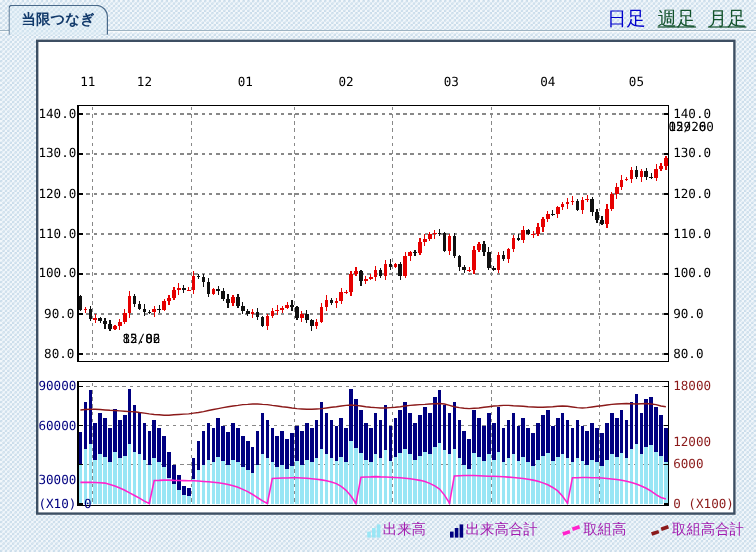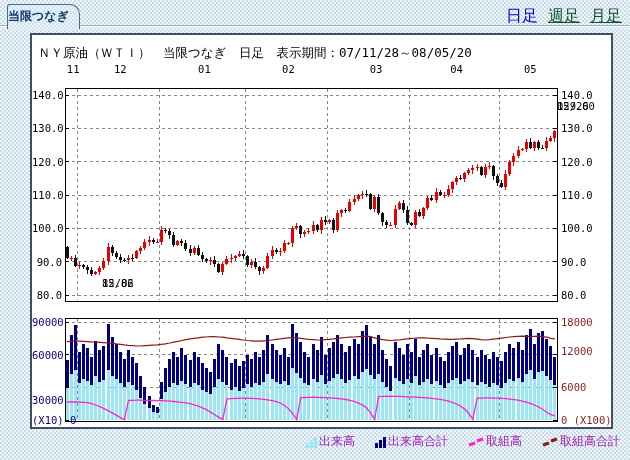--- a/index.html
+++ b/index.html
@@ -5,21 +5,21 @@
   html,body{margin:0;padding:0;}
   body{width:630px;height:460px;overflow:hidden;
        font-family:"Liberation Sans",sans-serif;
        background-color:#f2f7fb;
        background-image:
          linear-gradient(45deg,#c9dcea 25%,transparent 25%,transparent 75%,#c9dcea 75%),
          linear-gradient(45deg,#c9dcea 25%,transparent 25%,transparent 75%,#c9dcea 75%);
        background-size:4px 4px;background-position:0 0,2px 2px;position:relative;}
   .divider{position:absolute;top:25px;left:0;width:630px;height:0;
            border-top:1px solid #9db3c2;border-bottom:1px solid #ffffff;}
-  .tab{position:absolute;left:7px;top:4px;padding:3px 10px 4px 0;
+  .tab{position:absolute;left:7px;top:4px;padding:3px 10px 4px 10px;
        font-size:12px;font-weight:bold;color:#123a6b;
        border:1px solid #4a6a8a;border-bottom:none;border-radius:3px 10px 0 0;
        background-color:#eaf3f9;
        background-image:
          linear-gradient(45deg,#cfe2ee 25%,transparent 25%,transparent 75%,#cfe2ee 75%),
          linear-gradient(45deg,#cfe2ee 25%,transparent 25%,transparent 75%,#cfe2ee 75%);
        background-size:4px 4px;background-position:0 0,2px 2px;z-index:3;}
   .nav{position:absolute;top:6px;right:8px;display:flex;gap:10px;font-size:16px;z-index:3;}
   .nav a{color:#14532d;text-decoration:underline;cursor:pointer;}
   .nav .current{color:#0000cc;text-decoration:none;}
@@ -57,21 +57,20 @@
 
 <div class="tab">当限つなぎ</div>
 
 <div class="nav">
   <a class="current">日足</a>
   <a>週足</a>
   <a>月足</a>
 </div>
 
 <div class="panel" id="panel">
-  <div class="title">ＮＹ原油（ＷＴＩ）　当限つなぎ　日足　表示期間：07/11/28～08/05/20</div>
 
   <svg id="chart-svg" width="579" height="392" viewBox="0 0 579 392">
       <g>
         <line x1="34" y1="60" x2="524" y2="60" stroke="#888888" stroke-dasharray="3,3" shape-rendering="crispEdges"></line>
         <line x1="34" y1="93.33333333333334" x2="524" y2="93.33333333333334" stroke="#888888" stroke-dasharray="3,3" shape-rendering="crispEdges"></line>
         <line x1="34" y1="126.66666666666667" x2="524" y2="126.66666666666667" stroke="#888888" stroke-dasharray="3,3" shape-rendering="crispEdges"></line>
         <line x1="34" y1="160" x2="524" y2="160" stroke="#888888" stroke-dasharray="3,3" shape-rendering="crispEdges"></line>
         <line x1="34" y1="193.33333333333334" x2="524" y2="193.33333333333334" stroke="#888888" stroke-dasharray="3,3" shape-rendering="crispEdges"></line>
         <line x1="34" y1="226.66666666666669" x2="524" y2="226.66666666666669" stroke="#888888" stroke-dasharray="3,3" shape-rendering="crispEdges"></line>
         <line x1="34" y1="260" x2="524" y2="260" stroke="#888888" stroke-dasharray="3,3" shape-rendering="crispEdges"></line>
@@ -629,21 +628,21 @@
     <div class="ticklabel right" style="top: 188.333px;">100.0</div>
     <div class="ticklabel left" style="top: 221.667px;">90.0</div>
     <div class="ticklabel right" style="top: 221.667px;">90.0</div>
     <div class="ticklabel left" style="top: 255px;">80.0</div>
     <div class="ticklabel right" style="top: 255px;">80.0</div>
     <div class="ticklabel left vnavy" style="top: 282px;">90000</div>
     <div class="ticklabel left vnavy" style="top: 314.667px;">60000</div>
     <div class="ticklabel left vnavy" style="top: 360px;">30000</div>
     <div class="ticklabel left vnavy" style="top: 380px;">(X10) 0</div>
     <div class="ticklabel right vred" style="top: 282px;">18000</div>
-    <div class="ticklabel right vred" style="top: 311px;">12000</div>
+    <div class="ticklabel right vred" style="top: 329px;">12000</div>
     <div class="ticklabel right vred" style="top: 347.333px;">6000</div>
     <div class="ticklabel right vred" style="top: 380px;">0 (X100)</div>
     <div class="monthlabel" style="left: 41.2px;">11</div>
     <div class="monthlabel" style="left: 88.35px;">12</div>
     <div class="monthlabel" style="left: 172.4px;">01</div>
     <div class="monthlabel" style="left: 256.45px;">02</div>
     <div class="monthlabel" style="left: 338.45px; text-align: right;">03</div>
     <div class="monthlabel" style="left: 424.55px;">04</div>
     <div class="monthlabel" style="left: 498.35px;">05</div>
   </div>

